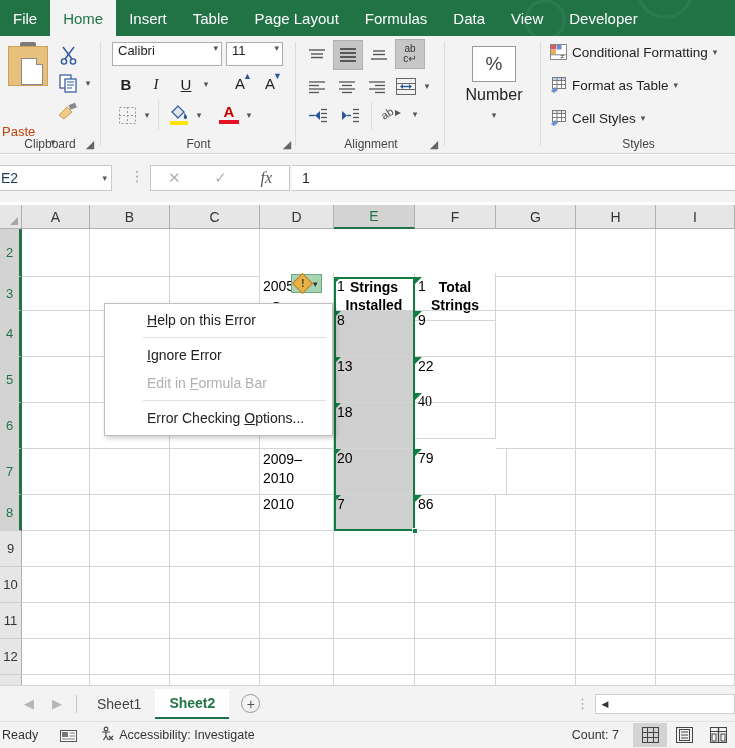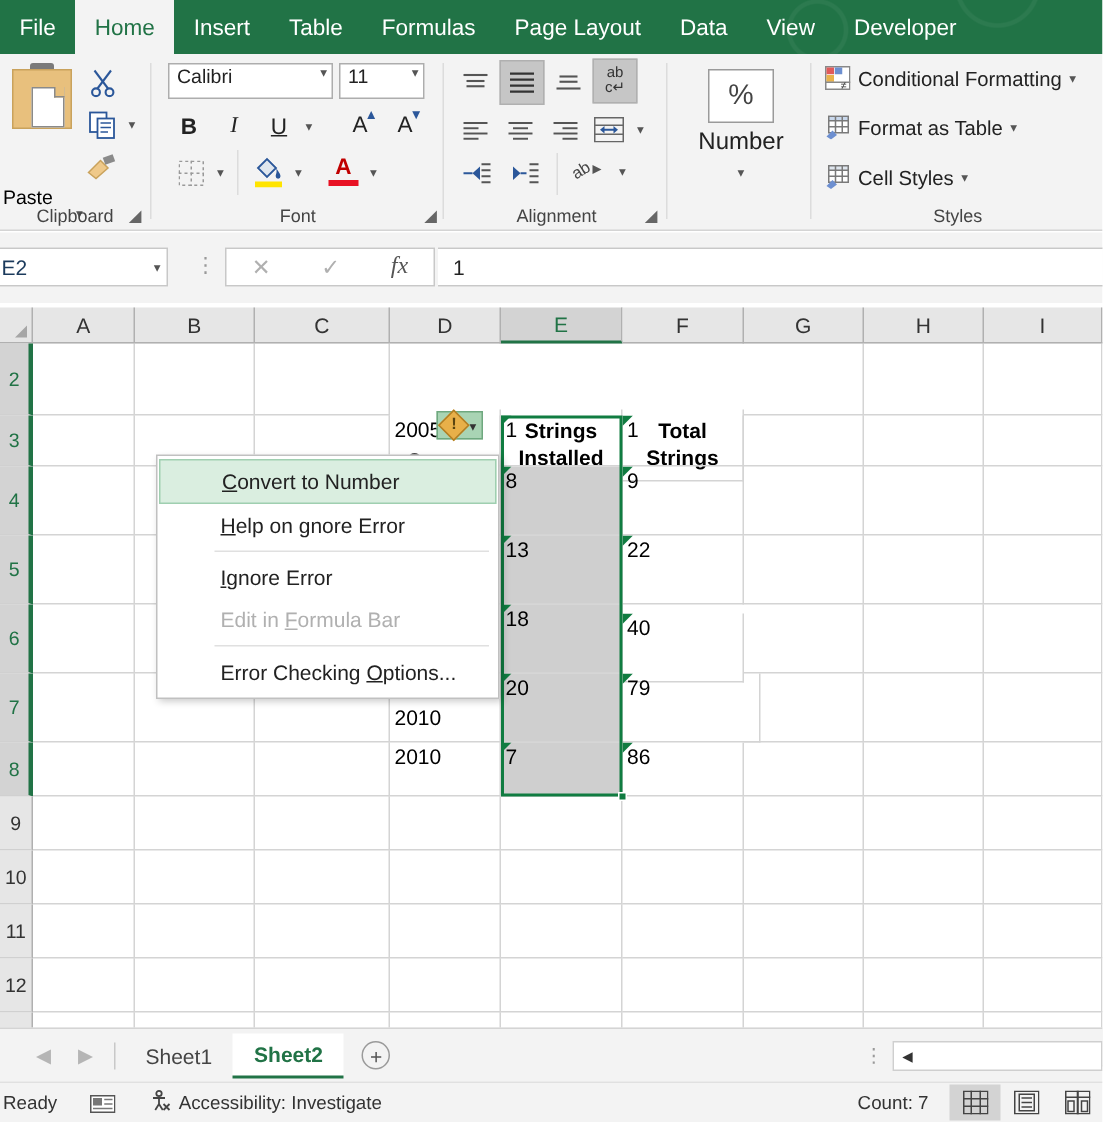--- a/index.html
+++ b/index.html
@@ -54,21 +54,21 @@
   
   .ibtn {
     position: absolute; display: flex; align-items: center; justify-content: center;
     color: #444;
   }
   .ibtn.sel { background: #c6c6c6; border: 1px solid #b0b0b0; }
   .chev { font-size: 9px; color: #555; }
 
   
   .clipboard-ico { position: absolute; }
-  .paste-label { position: absolute; font-size: 13px; color: #000000; }
+  .paste-label { position: absolute; font-size: 13px; color: #c2410c; }
 
   
   .combo {
     position: absolute; background: #fff; border: 1px solid #adadad;
     display: flex; align-items: flex-start; padding: 0 3px 0 5px;
     font-size: 13px; color: #222;
   }
   .combo .cv { flex: 1; white-space: nowrap; overflow: hidden; }
   .fbtn {
     position: absolute; display: flex; align-items: center; justify-content: center;
@@ -230,22 +230,22 @@
 </head>
 <body>
 
 <div id="app">
 
   <div class="tabbar">
     <div class="tab">File</div>
     <div class="tab active">Home</div>
     <div class="tab">Insert</div>
     <div class="tab">Table</div>
+    <div class="tab">Page Layout</div>
     <div class="tab">Formulas</div>
-    <div class="tab">Page Layout</div>
     <div class="tab">Data</div>
     <div class="tab">View</div>
     <div class="tab">Developer</div>
   </div>
 
   <div class="ribbon">
 
     <div class="grp" style="left:0; width:100px;">
 
       <div class="clipboard-ico" style="left:8px; top:6px; width:40px; height:48px;">
@@ -625,21 +625,21 @@
       <span>1</span>
     </div>
     <div class="cell" style="left:415px; top:106px; width:81px; height:46px;">
       <span class="errtri"></span>
       <span>9</span>
     </div>
     <div class="cell" style="left:415px; top:152px; width:81px; height:46px;">
       <span class="errtri"></span>
       <span>22</span>
     </div>
-    <div class="cell" style="left:415px; top:204px; width:81px; height:46px;">
+    <div class="cell" style="left:415px; top:188px; width:81px; height:46px;font-family:Liberation Serif, serif;">
       <span class="errtri"></span>
       <span>40</span>
     </div>
     <div class="cell" style="left:415px; top:244px; width:92px; height:46px;">
       <span class="errtri"></span>
       <span>79</span>
     </div>
     <div class="cell" style="left:415px; top:290px; width:81px; height:36px;">
       <span class="errtri"></span>
       <span>86</span>
@@ -723,23 +723,22 @@
 
   <div class="errbtn" style="left:291px; top:274px;">
     <span class="errdiamond">
       <span>!</span>
     </span>
     <span style="font-size:9px; color:#333;">▾</span>
   </div>
 
   <div class="ctxmenu">
 
-    <div class="ctx-item hi"><span class="acc">C</span><span>onvert to Number</span></div>
-
-    <div class="ctx-item"><span class="acc">H</span><span>elp on gnore Error</span></div>
+
+    <div class="ctx-item"><span class="acc">H</span><span>elp on this Error</span></div>
     <div class="ctx-sep"></div>
 
     <div class="ctx-item"><span class="acc">I</span><span>gnore Error</span></div>
 
     <div class="ctx-item disabled"><span>Edit in </span><span class="acc">F</span><span>ormula Bar</span></div>
     <div class="ctx-sep"></div>
 
     <div class="ctx-item"><span>Error Checking </span><span class="acc">O</span><span>ptions...</span></div>
   </div>
 

